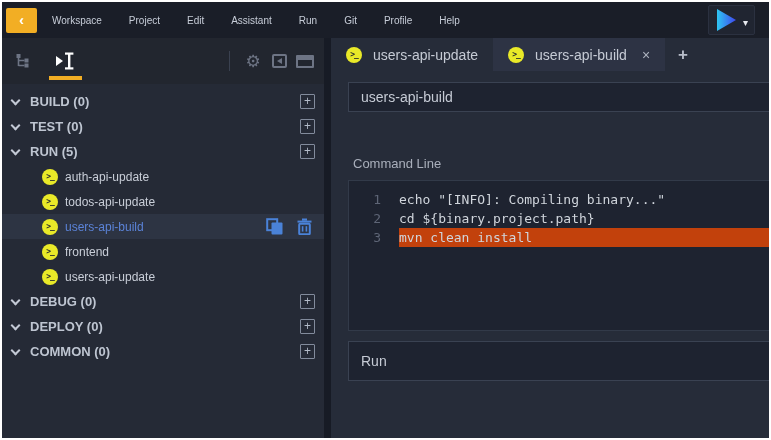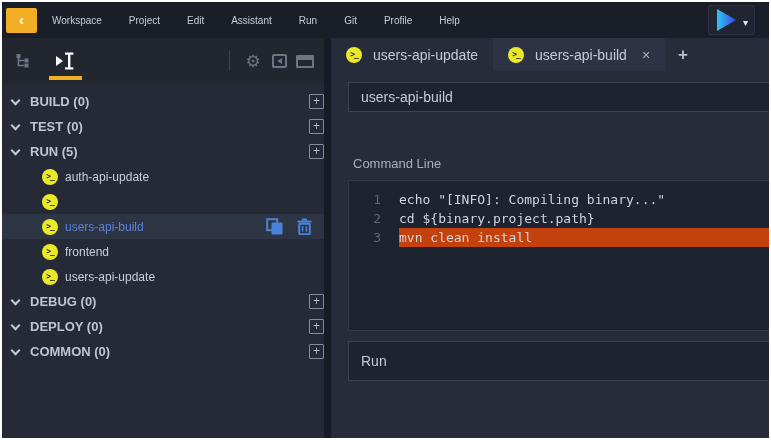--- a/index.html
+++ b/index.html
@@ -28,21 +28,21 @@
   .tool-sep { width:1px; height:20px; background:#3a4150; margin:0 10px 0 auto; }
   .tool-btn { width:26px; height:26px; display:flex; align-items:center; justify-content:center; cursor:pointer; }
   .gear { color:#6d7484; font-size:17px; line-height:1; }
   .collapse-box { position:relative; width:15px; height:14px; border:2px solid #6d7484; border-radius:2px; display:flex; align-items:center; justify-content:center; }
   .collapse-box i { display:block; width:0; height:0; border-top:3px solid transparent; border-bottom:3px solid transparent; border-right:5px solid #6d7484; }
   .panel-ico { width:18px; height:13px; border:2px solid #6d7484; border-top-width:5px; border-radius:1px; }
 
   
   .tree { flex:1; overflow:hidden; padding-top:5px; }
   .trow { height:25px; display:flex; align-items:center; cursor:pointer; }
-  .trow.cat { padding-left:10px; }
+  .trow.cat { padding-left:10px; padding-right:9px; }
   .trow.cat .label { color:#bec5d1; font-size:13px; font-weight:bold; margin-left:11px; }
   .chev { width:7px; height:7px; border-left:2px solid #c3c9d5; border-bottom:2px solid #c3c9d5; transform:rotate(-45deg); margin-top:-3px; flex:0 0 auto; }
   .plusbox { margin-left:auto; width:15px; height:15px; border:1px solid #828b9c; border-radius:1px; color:#b2bac8; font-size:12px; line-height:13px; text-align:center; flex:0 0 auto; }
   .trow.item { padding-left:40px; padding-right:12px; }
   .trow.item .label { color:#c9ced8; font-size:12px; margin-left:7px; white-space:nowrap; }
   .trow.item.selected { background:#2d3443; }
   .trow.item.selected .label { color:#5b83d8; }
   .term { width:16px; height:16px; border-radius:50%; background:#e9e928; color:#23272f; font-family:"DejaVu Sans Mono", monospace; font-size:8px; font-weight:bold; line-height:16px; text-align:center; letter-spacing:-1px; flex:0 0 auto; }
   .row-actions { margin-left:auto; display:flex; align-items:center; gap:14px; }
   .row-actions svg { display:block; cursor:pointer; }
@@ -157,20 +157,21 @@
           <span class="plusbox">+</span>
         </div>
 
         <div class="trow item">
           <span class="term">&gt;_</span>
           <span class="label">auth-api-update</span>
         </div>
 
         <div class="trow item">
           <span class="term">&gt;_</span>
+          <span class="label">todos-api-update</span>
         </div>
 
         <div class="trow item selected">
           <span class="term">&gt;_</span>
           <span class="label">users-api-build</span>
           <span class="row-actions">
             <svg width="17" height="17" viewBox="0 0 17 17">
               <rect x="1.2" y="1.2" width="10" height="11" fill="none" stroke="#4a82d8" stroke-width="2"></rect>
               <rect x="5.5" y="4.5" width="11" height="12" rx="1" fill="#4a82d8"></rect>
             </svg>

